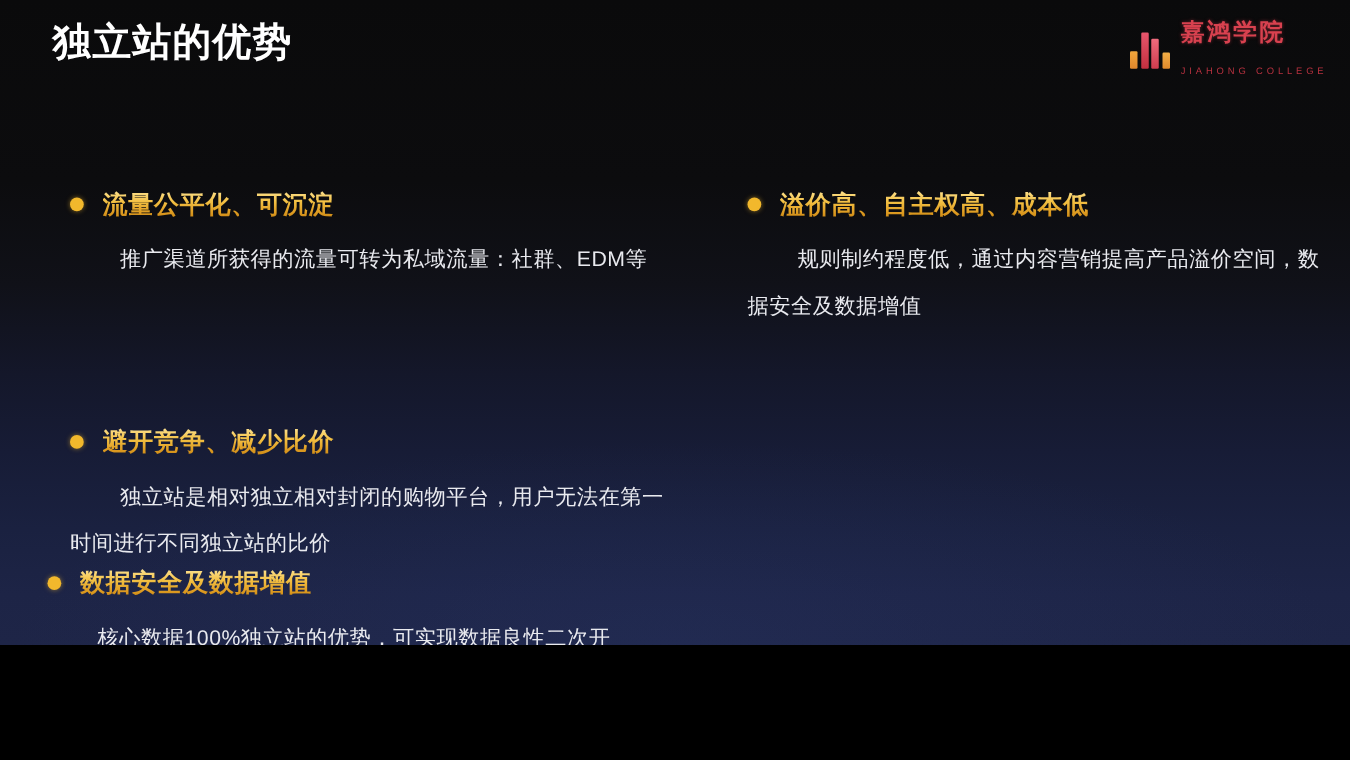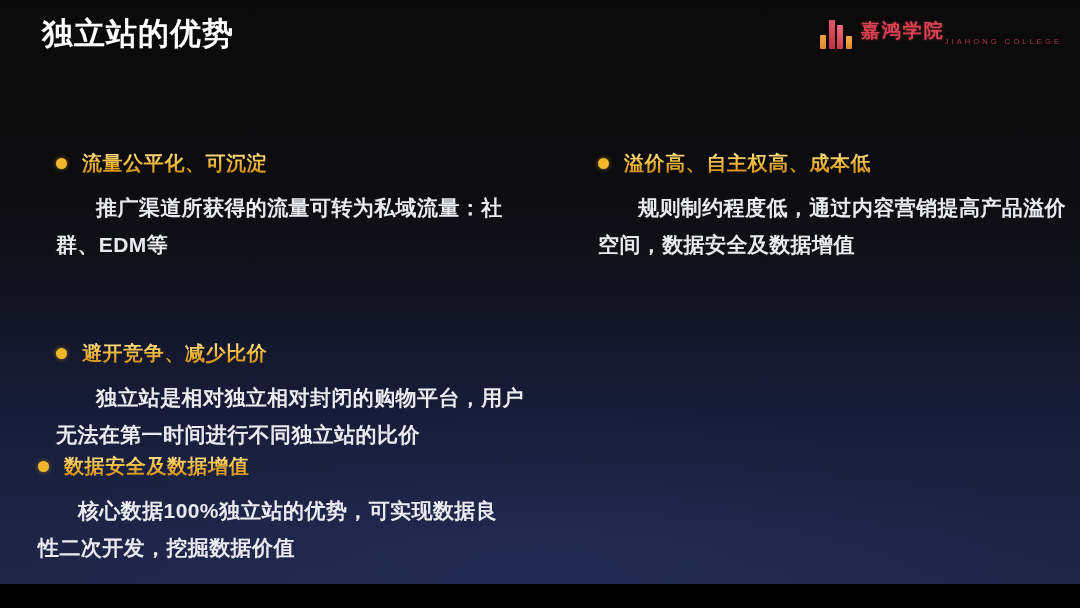--- a/index.html
+++ b/index.html
@@ -3,21 +3,21 @@
 <meta charset="utf-8">
 <style>
   html, body {
     margin: 0;
     padding: 0;
     background: #000;
   }
   .slide {
     position: relative;
     width: 1080px;
-    height: 584px;
+    height: 516px;
     overflow: hidden;
     font-family: "Liberation Sans", "DejaVu Sans", sans-serif;
     background: linear-gradient(to bottom,
         #0a0a0b 0%,
         #0c0c0e 28%,
         #101118 44%,
         #14172a 58%,
         #171c36 70%,
         #1a2140 82%,
         #1d2446 92%,
@@ -65,21 +65,21 @@
     width: 6px;
     border-radius: 1px;
   }
   .bar-a { height: 14px; background: linear-gradient(to bottom, #f0a63c, #e0872c); }
   .bar-b { height: 29px; background: linear-gradient(to bottom, #e8566d, #c2303f); }
   .bar-c { height: 24px; background: linear-gradient(to bottom, #ef6b7d, #cf3c4e); }
   .bar-d { height: 13px; background: linear-gradient(to bottom, #f2ae46, #df8a2c); }
 
   .logo-text {
     display: flex;
-    flex-direction: row;
+    flex-direction: column;
     justify-content: center;
     line-height: 1;
   }
   .logo-cn {
     font-size: 19px;
     font-weight: bold;
     color: #d8414f;
     letter-spacing: 2px;
     text-shadow: 0 0 3px rgba(214,60,75,0.5);
   }
@@ -129,27 +129,26 @@
     background: linear-gradient(to bottom, #ffe9a8 0%, #f6c košt 0%, #f3c245 38%, #e2a024 68%, #c98313 100%);
     background: linear-gradient(to bottom, #ffeaa6 0%, #f4c githubmak 0%, #f2bf3f 40%, #dd9c22 72%, #c3800f 100%);
     background: linear-gradient(to bottom, #ffeba8 0%, #f3c043 42%, #dd9b21 74%, #c07d0d 100%);
     -webkit-background-clip: text;
     background-clip: text;
     color: transparent;
     -webkit-text-fill-color: transparent;
   }
 
   .body-text {
-    font-size: 21px;
+    font-size: 17px;
     color: #e9eaef;
     line-height: 37px;
     letter-spacing: 0.4px;
     margin: 0;
     text-indent: 40px;
-    font-weight: bold;
   }
 
   .row-2 { margin-top: 77px; flex-direction: column; }
 </style>
 </head>
 <body>
 
 <div class="slide">
 
   <div class="page-title">独立站的优势</div>

